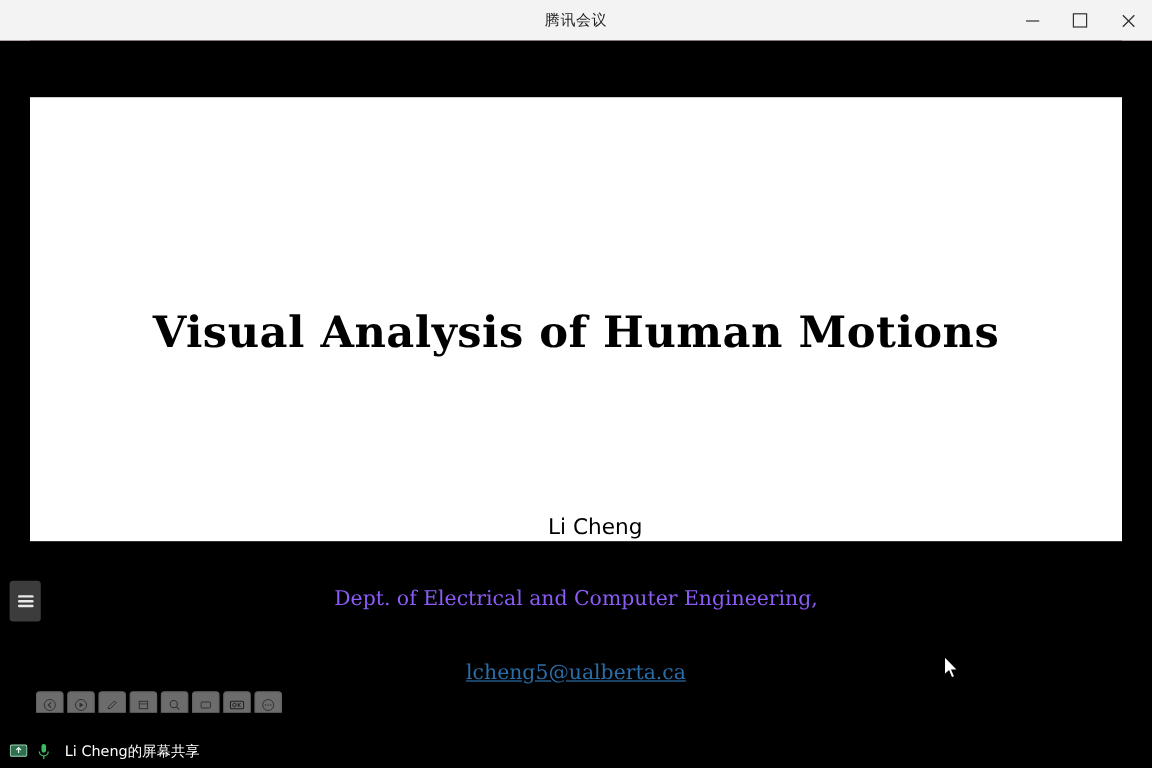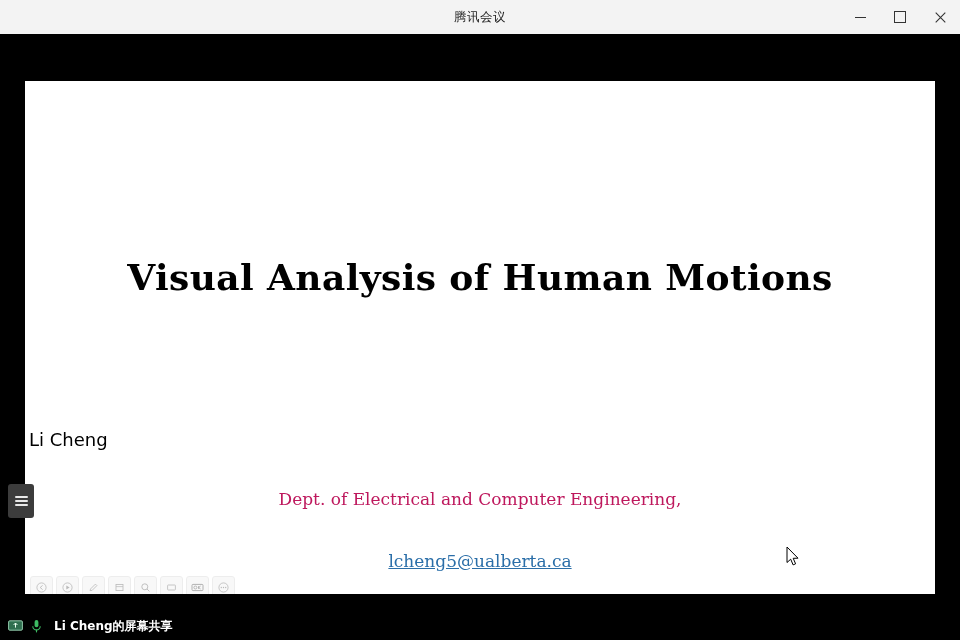--- a/index.html
+++ b/index.html
@@ -81,51 +81,52 @@
   .slide-blackbar {
     position: absolute;
     left: 0; top: 0;
     width: 910px; height: 47px;
     background: #000;
   }
   .slide {
     position: absolute;
     left: 0; top: 47px;
     width: 910px;
-    height: 513px;
+    height: 370px;
     background: #ffffff;
   }
   .slide-title {
     position: absolute;
     left: 0; top: 175px;
     width: 910px;
     text-align: center;
     font-family: "DejaVu Serif", serif;
     font-weight: bold;
     font-size: 36px;
     color: #000000;
     letter-spacing: 0.4px;
   }
   .slide-author {
     position: absolute;
-    left: 4px; top: 348px;
-    width: 910px;
+    left: 16px; top: 348px;
+    width: 910px;
+    text-align: center;
     font-family: "DejaVu Sans", sans-serif;
     font-size: 18px;
     color: #000000;
   }
   .slide-affil {
     position: absolute;
     left: 0; top: 408px;
     width: 910px;
     text-align: center;
     font-family: "DejaVu Serif", serif;
     font-size: 17px;
     line-height: 21px;
-    color: #be185d;
+    color: #8b5cf6;
   }
   .slide-email {
     position: absolute;
     left: 0; top: 470px;
     width: 910px;
     text-align: center;
   }
   .slide-email a {
     font-family: "DejaVu Serif", serif;
     font-size: 17px;
@@ -209,21 +210,20 @@
   .status-icon {
     width: 18px; height: 18px;
     display: flex; align-items: center; justify-content: center;
     margin-right: 3px;
   }
   .status-text {
     color: #ffffff;
     font-size: 12px;
     font-family: "DejaVu Sans", sans-serif;
     margin-left: 6px;
-    font-weight: bold;
   }
   .shade-left, .shade-right {
     position: absolute;
     top: 34px;
     width: 25px;
     height: 578px;
     background: #000;
   }
   .shade-left { left: 0; }
   .shade-right { left: 935px; }

